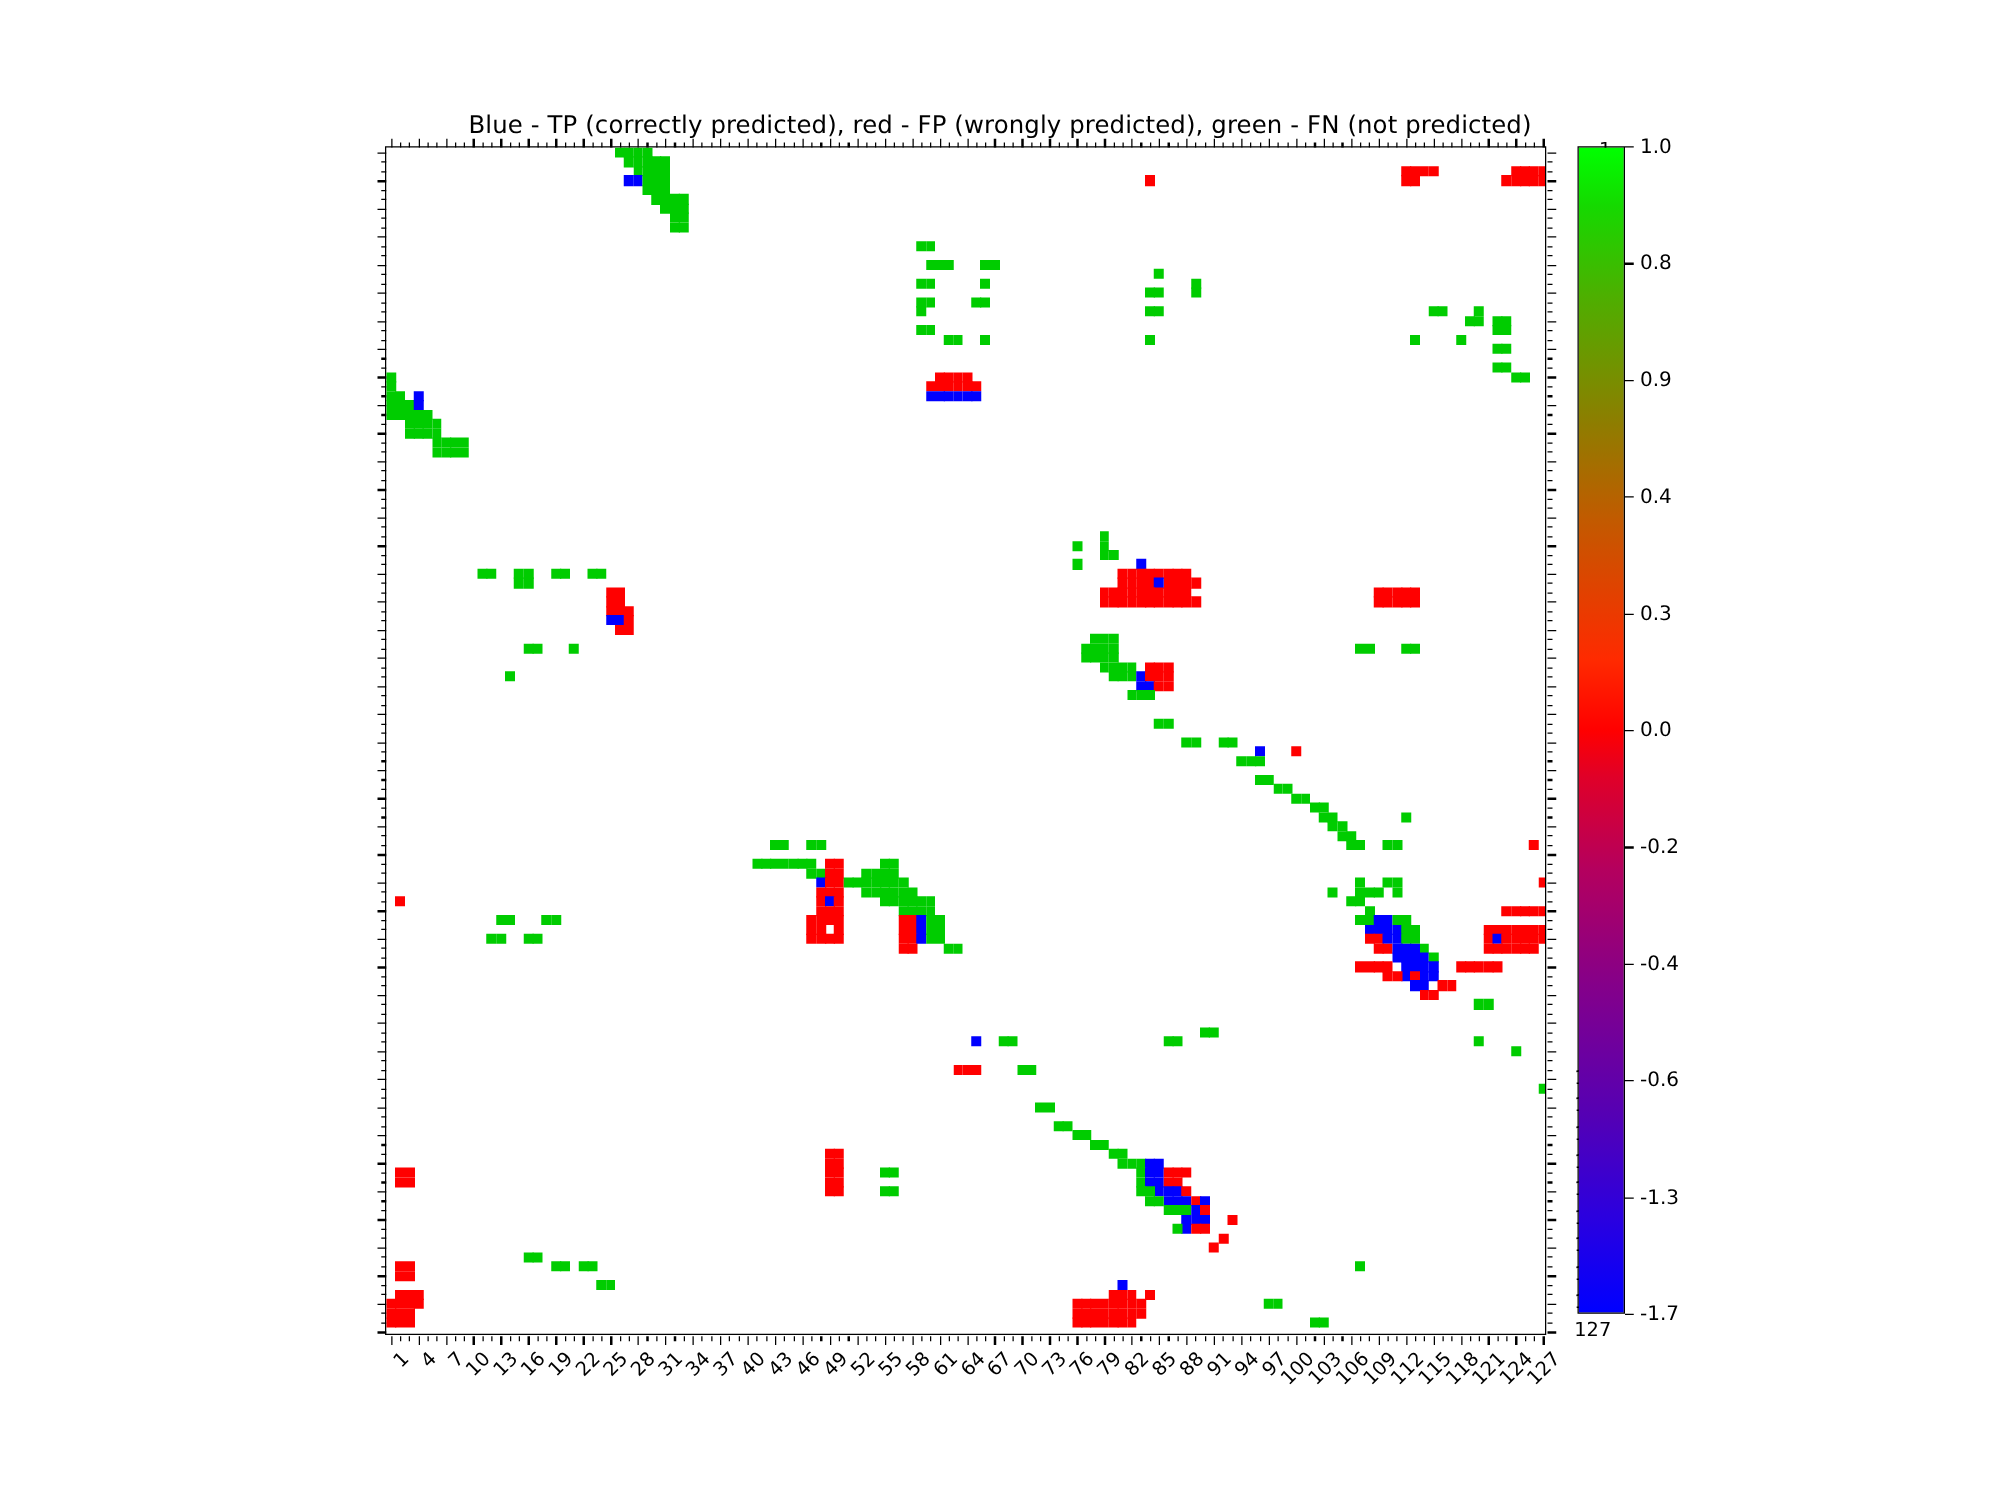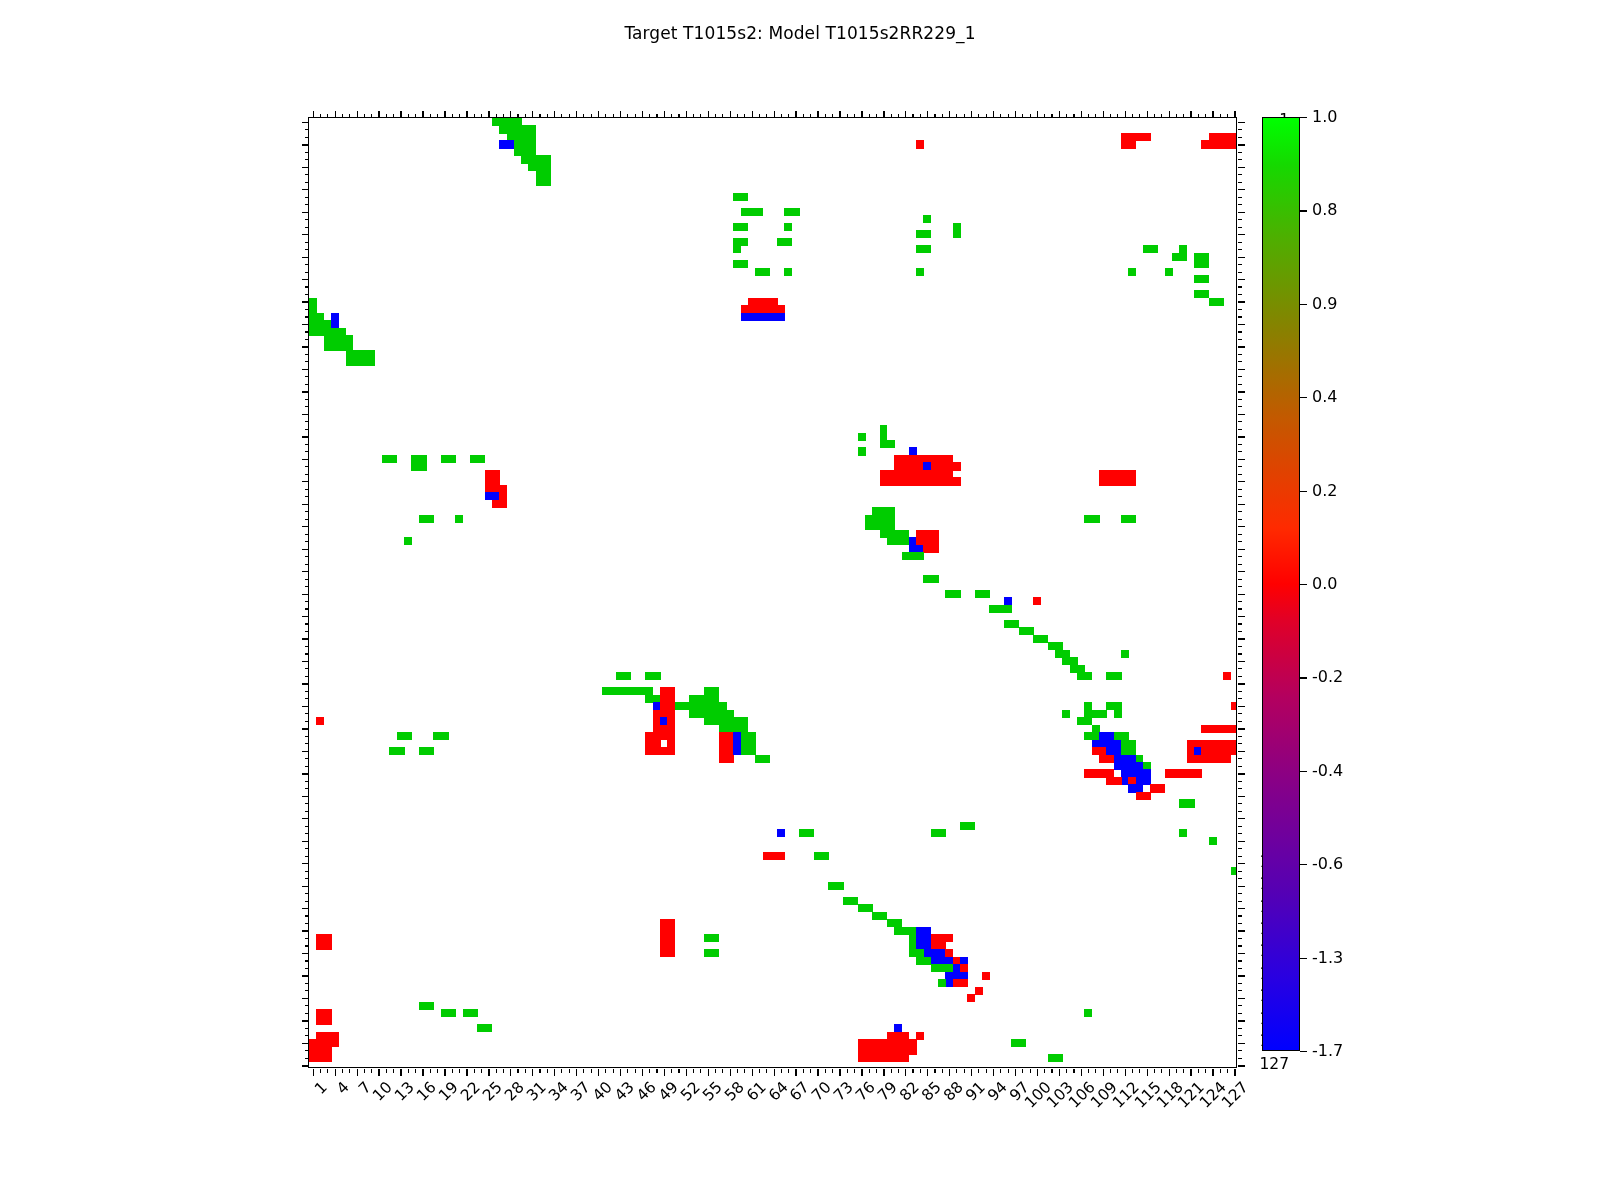--- a/index.html
+++ b/index.html
@@ -50,23 +50,23 @@
   .cb-tick{position:absolute;left:38px;width:7px;height:1.3px;background:#000;}
   .cb-label{position:absolute;left:50px;font-size:16px;line-height:16px;
             white-space:nowrap;color:#000;}
 </style>
 </head>
 <body>
 
 <div id="stage">
 
   <div class="title-block">
-    <div class="title-line">Target T1015s2: Model T1015s2RR229_1</div>
   </div>
 
+  <div class="legend-title">Blue - TP (correctly predicted), red - FP (wrongly predicted), green - FN (not predicted)</div>
 
   <div id="plot-frame">
     <div id="cells">
         <div class="cell" style="left:182.87px;top:0.00px;width:7.91px;height:8.09px;background:#00cc00;"></div>
         <div class="cell" style="left:190.19px;top:0.00px;width:7.91px;height:8.09px;background:#00cc00;"></div>
         <div class="cell" style="left:197.50px;top:0.00px;width:7.91px;height:8.09px;background:#00cc00;"></div>
         <div class="cell" style="left:204.82px;top:0.00px;width:7.91px;height:8.09px;background:#00cc00;"></div>
         <div class="cell" style="left:190.19px;top:7.49px;width:7.91px;height:8.09px;background:#00cc00;"></div>
         <div class="cell" style="left:197.50px;top:7.49px;width:7.91px;height:8.09px;background:#00cc00;"></div>
         <div class="cell" style="left:204.82px;top:7.49px;width:7.91px;height:8.09px;background:#00cc00;"></div>
@@ -1289,21 +1289,21 @@
     <div id="colorbar"></div>
   <div class="cb-tick" style="top:0.00px;"></div>
       <div class="cb-label" style="top:-8.00px;">1.0</div>
       <div class="cb-tick" style="top:93.40px;"></div>
       <div class="cb-label" style="top:85.40px;">0.8</div>
       <div class="cb-tick" style="top:186.80px;"></div>
       <div class="cb-label" style="top:178.80px;">0.9</div>
       <div class="cb-tick" style="top:280.20px;"></div>
       <div class="cb-label" style="top:272.20px;">0.4</div>
       <div class="cb-tick" style="top:373.60px;"></div>
-      <div class="cb-label" style="top:365.60px;">0.2</div>
+      <div class="cb-label" style="top:365.60px;">0.3</div>
       <div class="cb-tick" style="top:467.00px;"></div>
       <div class="cb-label" style="top:459.00px;">0.0</div>
       <div class="cb-tick" style="top:560.40px;"></div>
       <div class="cb-label" style="top:552.40px;">-0.2</div>
       <div class="cb-tick" style="top:653.80px;"></div>
       <div class="cb-label" style="top:645.80px;">-0.4</div>
       <div class="cb-tick" style="top:747.20px;"></div>
       <div class="cb-label" style="top:739.20px;">-0.6</div>
       <div class="cb-tick" style="top:840.60px;"></div>
       <div class="cb-label" style="top:832.60px;">-1.3</div>

